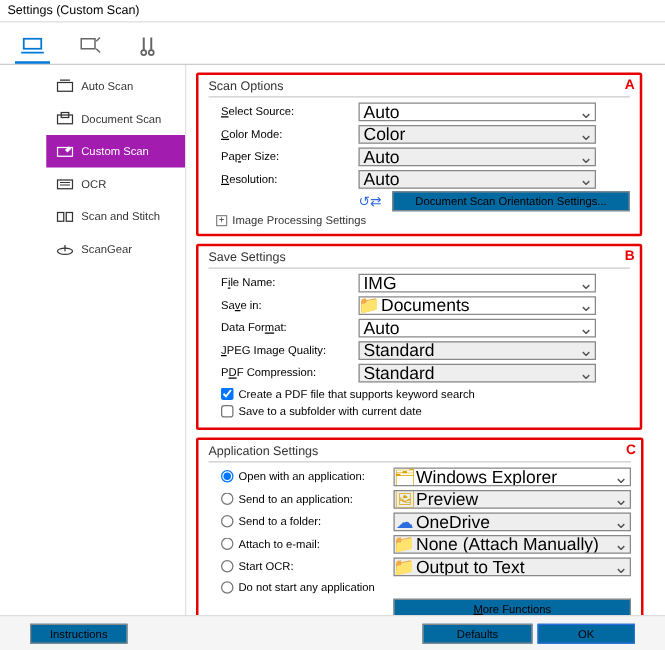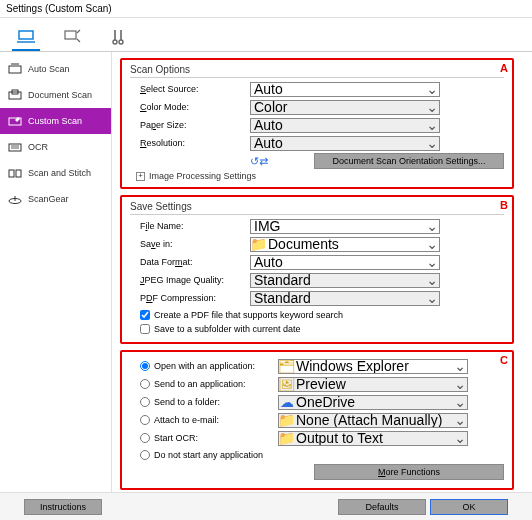--- a/index.html
+++ b/index.html
@@ -32,20 +32,21 @@
   .toolbar .tbbtn {
     width: 28px; height: 26px;
     display:flex; align-items:center; justify-content:center;
     border-bottom: 2px solid transparent;
     color:#666;
   }
   .toolbar .tbbtn.active { border-bottom-color:#0078d7; color:#0078d7; }
   .body {
     display:flex;
     height: calc(520px - 18px - 34px - 28px);
+    padding-left: 37px;
   }
   .sidebar {
     width: 112px;
     border-right: 1px solid #e0e0e0;
     padding-top: 4px;
   }
   .navitem {
     display:flex; align-items:center;
     height: 26px;
     padding-left: 8px;
@@ -112,21 +113,21 @@
     position:absolute; right:1px; top:0; bottom:0;
     width:12px; display:flex; align-items:center; justify-content:center;
     color:#555;
   }
   .combo .cicon { margin-right:4px; width:10px; height:10px; display:inline-flex; align-items:center; justify-content:center; color:#d9a400; }
   .combo .cicon.blue { color:#2d6cdf; }
   .btn {
     height: 16px;
     min-width: 50px;
     border: 1px solid #888;
-    background: #a3a3a3;
+    background: #0369a1;
     display:inline-flex;
     align-items:center;
     justify-content:center;
     font-size:9px;
     padding: 0 8px;
     text-decoration: none;
     color:#000;
   }
   .wide-btn {
     width: 190px;
@@ -361,20 +362,21 @@
           <span>Create a PDF file that supports keyword search</span>
         </label>
       <label class="check">
           <input type="checkbox" style="">
           <span>Save to a subfolder with current date</span>
         </label>
     </fieldset>
 
     <fieldset class="section">
       <span class="tag">C</span>
+      <div class="section-title">Application Settings</div>
       <div class="row">
         <label class="radio" style="width:128px">
             <input type="radio" name="app" checked="" style="">
             <span>Open with an application:</span>
           </label>
         <div class="ctrl">
             <div class="combo">
               <span class="cicon">🗂</span>
               <span>Windows Explorer</span>
               <span class="chev">⌄</span>

